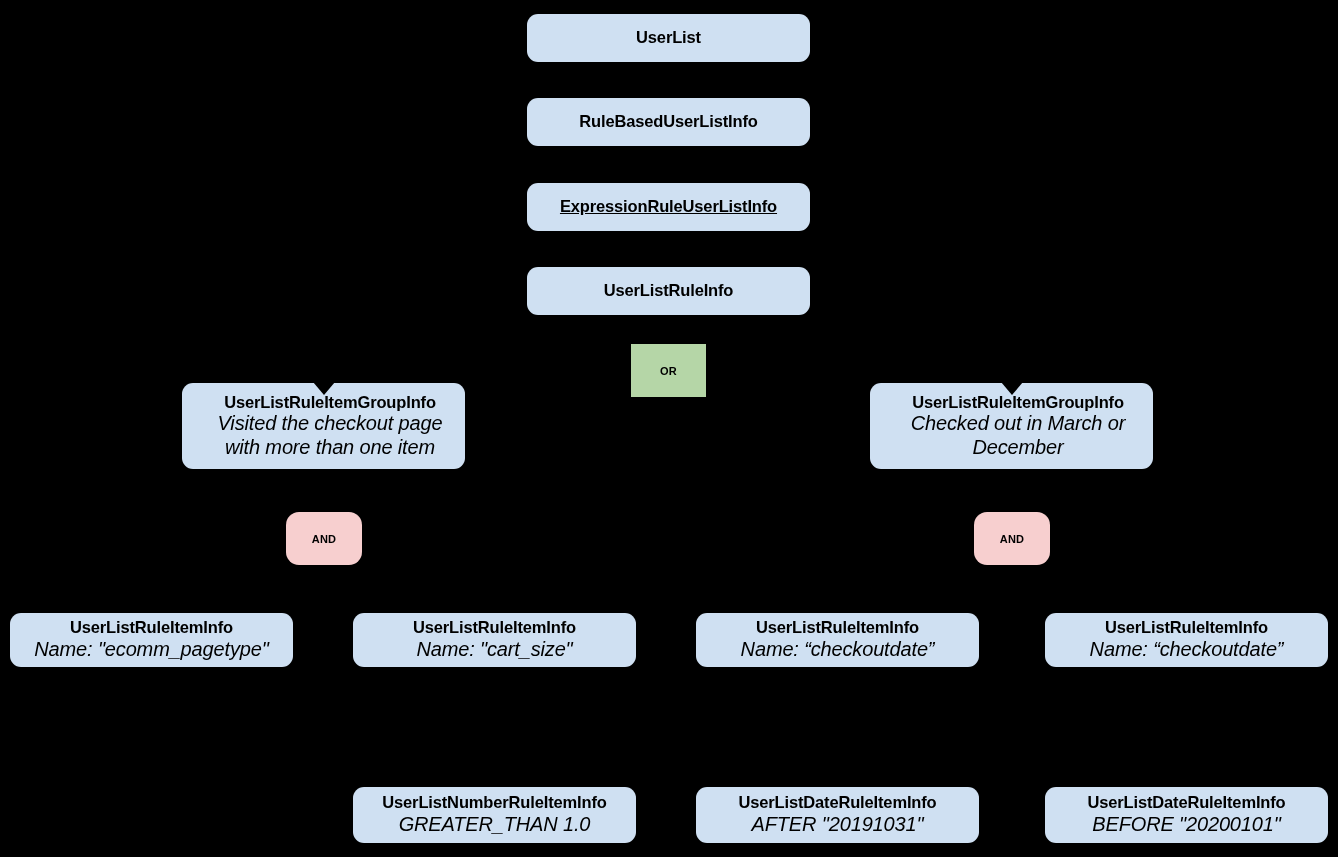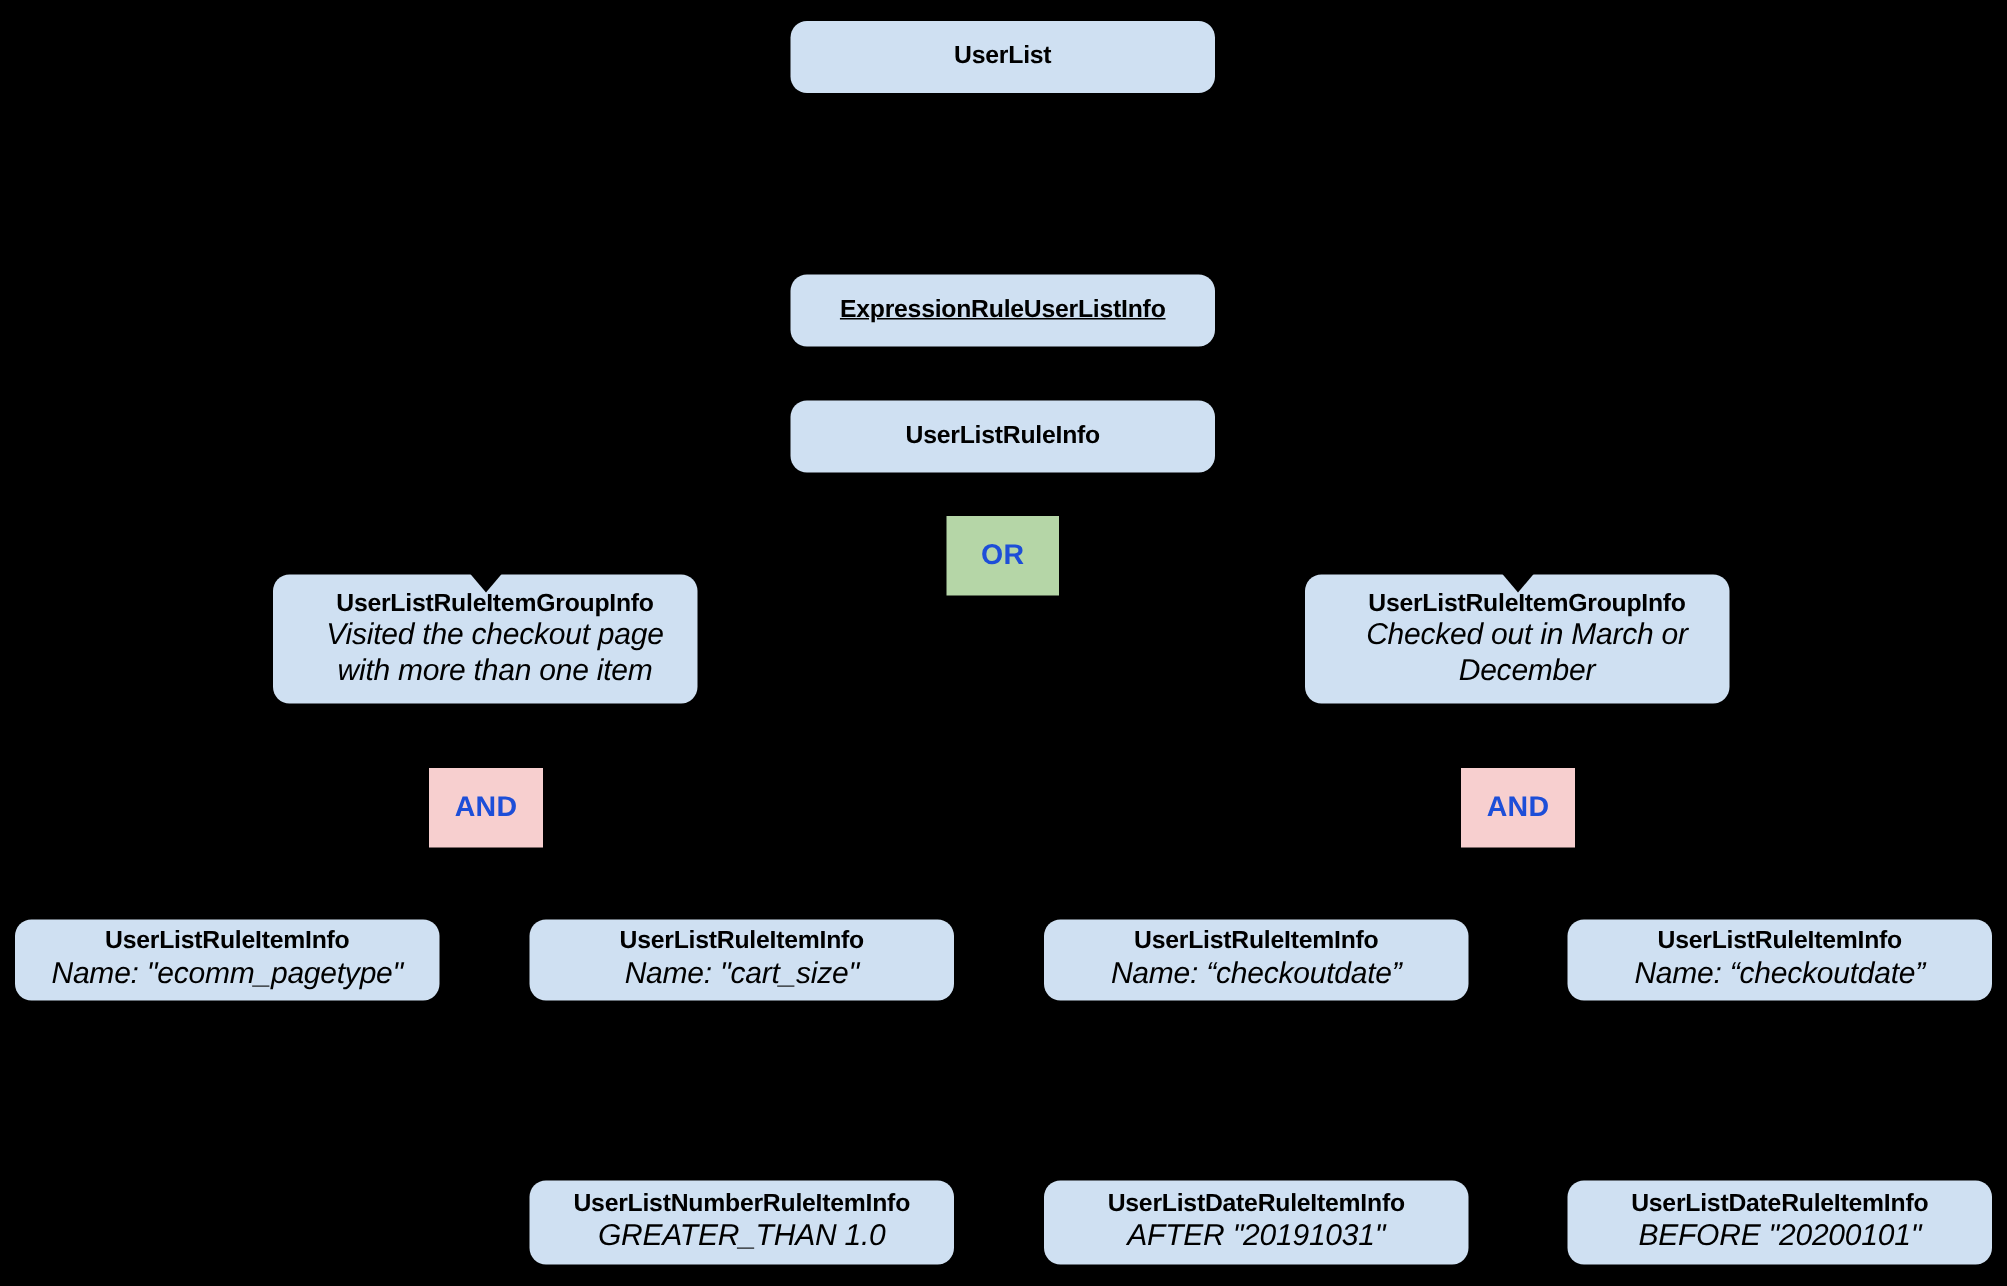--- a/index.html
+++ b/index.html
@@ -62,36 +62,37 @@
   .spine-2 { top: 98px; }
   .spine-3 { top: 183px; text-decoration: underline; }
   .spine-4 { top: 267px; }
   
   .op {
     position: absolute;
     box-sizing: border-box;
     display: flex;
     align-items: center;
     justify-content: center;
-    font-size: 19px;
+    font-size: 11px;
     font-weight: bold;
-    color: #1d4ed8;
+    color: #000000;
     border-radius: 0;
     width: 75px;
     height: 53px;
     letter-spacing: 0.2px;
   }
   .op-or {
     background: #b5d6a7;
     left: 631px;
     top: 344px;
   }
   .op-and {
     background: #f7cfcf;
     width: 76px;
+    border-radius: 13px;
   }
   .op-and-left  { left: 286px;  top: 512px; }
   .op-and-right { left: 974px;  top: 512px; }
   
   .group {
     width: 283px;
     height: 86px;
     top: 383px;
     padding-left: 21px;
   }
@@ -127,20 +128,23 @@
 </style>
 </head>
 <body>
 
 <div id="diagram">
 
   <div class="node spine spine-1">
     <span class="title">UserList</span>
   </div>
 
+  <div class="node spine spine-2">
+    <span class="title">RuleBasedUserListInfo</span>
+  </div>
 
   <div class="node spine spine-3">
     <span class="title">ExpressionRuleUserListInfo</span>
   </div>
 
   <div class="node spine spine-4">
     <span class="title">UserListRuleInfo</span>
   </div>
 
   <div class="op op-or">OR</div>

